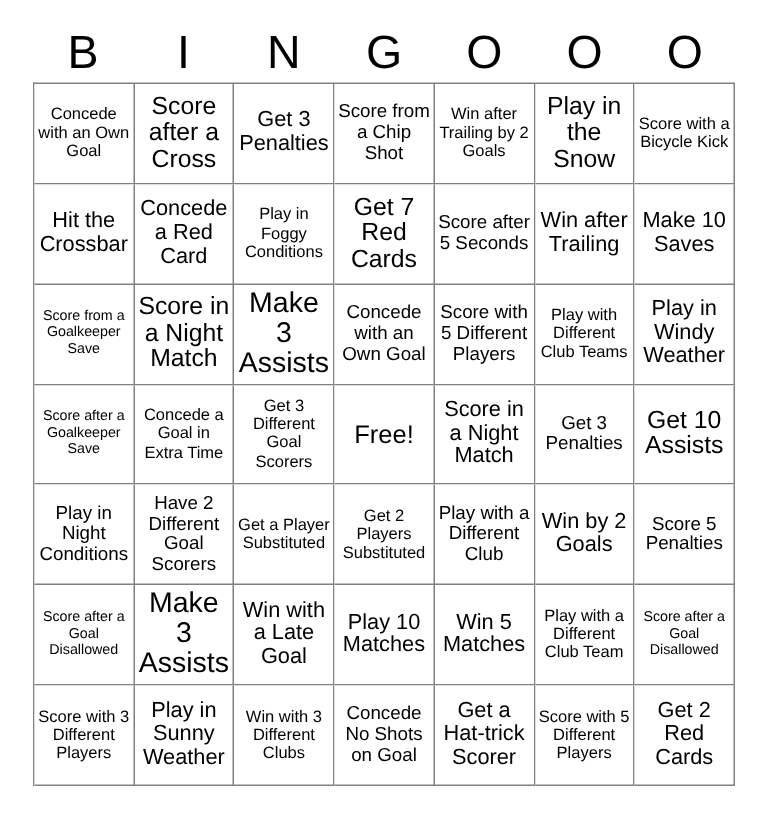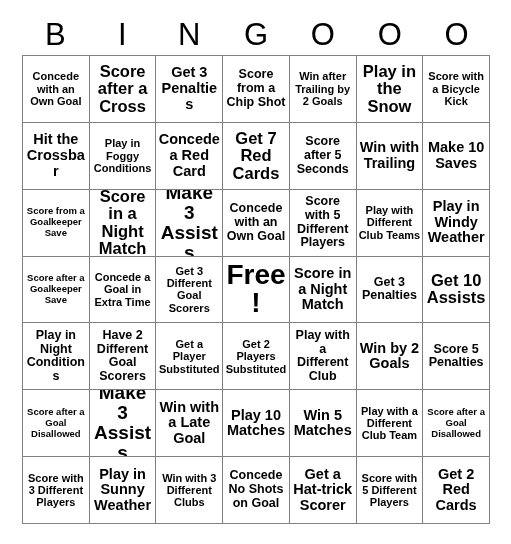--- a/index.html
+++ b/index.html
@@ -50,21 +50,20 @@
     top: 55px;
     width: 468px;
     height: 469px;
     display: grid;
     grid-template-columns: repeat(7, 1fr);
     grid-template-rows: repeat(7, 1fr);
     border-top: 1px solid #808080;
     border-left: 1px solid #808080;
     box-sizing: border-box;
     background: #ffffff;
-    font-weight: bold;
   }
 
   .bingo-cell {
     border-right: 1px solid #808080;
     border-bottom: 1px solid #808080;
     box-sizing: border-box;
     display: flex;
     align-items: center;
     justify-content: center;
     text-align: center;
@@ -83,21 +82,21 @@
     word-wrap: break-word;
   }
 
   
   .fs-xs  { font-size: 9.5px;  line-height: 1.14; text-align: center; }
   .fs-s   { font-size: 11px;   line-height: 1.12; }
   .fs-m   { font-size: 12.5px; line-height: 1.10; }
   .fs-l   { font-size: 14.5px; line-height: 1.08; }
   .fs-xl  { font-size: 16.5px; line-height: 1.06; }
   .fs-xxl { font-size: 19px;   line-height: 1.05; }
-  .fs-free{ font-size: 28px;   line-height: 1.0; }
+  .fs-free{ font-size: 17px;   line-height: 1.0; }
 </style>
 </head>
 <body>
 
 <div id="bingo-card">
 
   <div id="bingo-header">
       <div class="header-letter">B</div>
       <div class="header-letter">I</div>
       <div class="header-letter">N</div>
@@ -126,33 +125,33 @@
       <div class="bingo-cell">
         <span class="cell-text fs-xl">Play in the Snow</span>
       </div>
       <div class="bingo-cell">
         <span class="cell-text fs-s">Score with a Bicycle Kick</span>
       </div>
       <div class="bingo-cell">
         <span class="cell-text fs-l">Hit the Crossbar</span>
       </div>
       <div class="bingo-cell">
+        <span class="cell-text fs-l">Concede a Red Card</span>
+      </div>
+      <div class="bingo-cell">
         <span class="cell-text fs-s">Play in Foggy Conditions</span>
       </div>
       <div class="bingo-cell">
-        <span class="cell-text fs-l">Concede a Red Card</span>
-      </div>
-      <div class="bingo-cell">
         <span class="cell-text fs-xl">Get 7 Red Cards</span>
       </div>
       <div class="bingo-cell">
         <span class="cell-text fs-m">Score after 5 Seconds</span>
       </div>
       <div class="bingo-cell">
-        <span class="cell-text fs-l">Win with Trailing</span>
+        <span class="cell-text fs-l">Win after Trailing</span>
       </div>
       <div class="bingo-cell">
         <span class="cell-text fs-l">Make 10 Saves</span>
       </div>
       <div class="bingo-cell">
         <span class="cell-text fs-xs">Score from a Goalkeeper Save</span>
       </div>
       <div class="bingo-cell">
         <span class="cell-text fs-xl">Score in a Night Match</span>
       </div>

